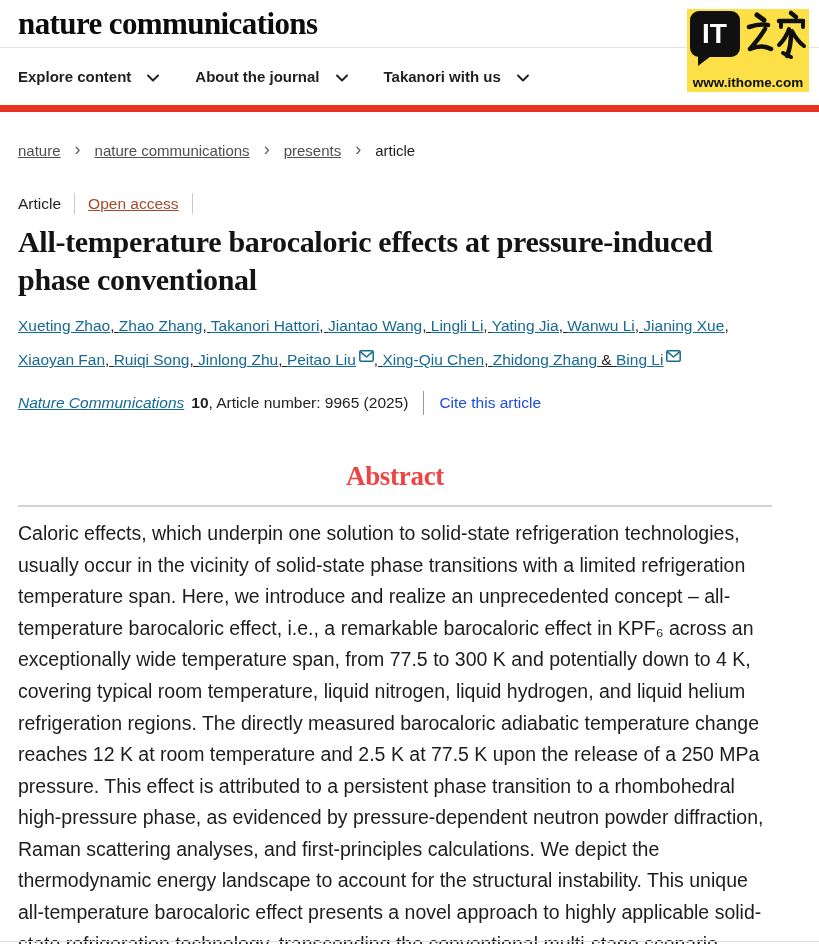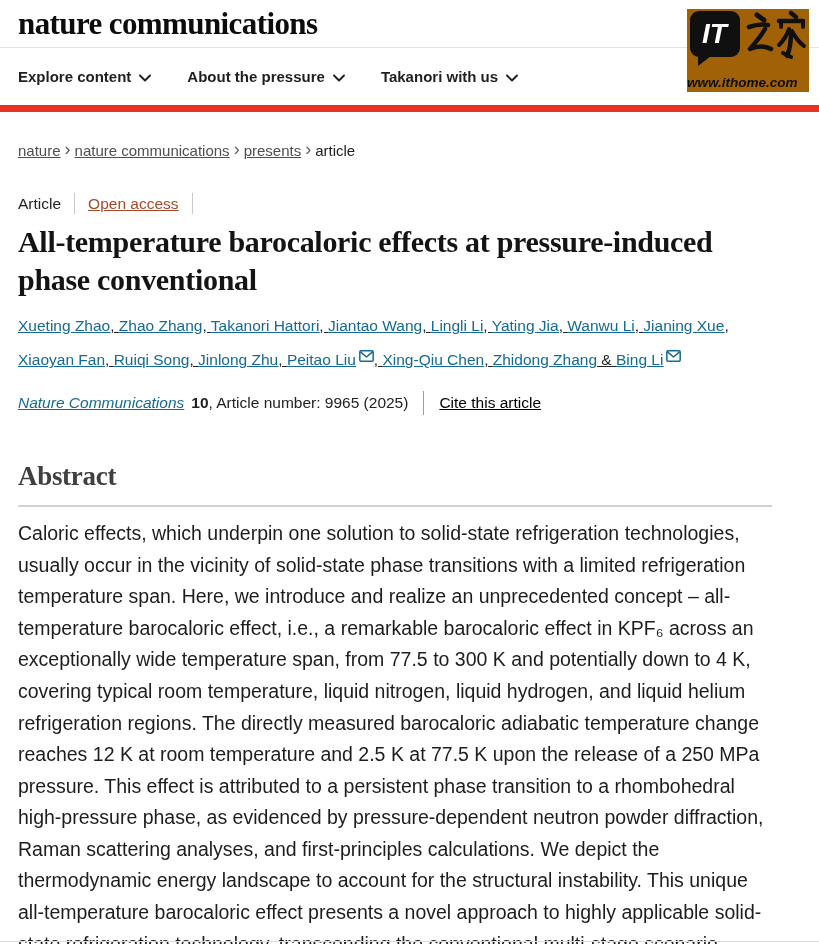--- a/index.html
+++ b/index.html
@@ -36,35 +36,35 @@
     align-items: center;
     gap: 36px;
     padding-left: 18px;
   }
   .nav-item {
     font-weight: bold;
     font-size: 15px;
     color: #1f1f1f;
     display: flex;
     align-items: center;
-    gap: 8px;
+    gap: 16px;
     cursor: pointer;
   }
   .red-bar { height: 7px; background: #e63323; }
 
   
   .watermark {
     position: absolute;
     top: 9px;
     right: 10px;
     width: 122px;
     z-index: 5;
-    background: #a16207;
+    text-align: center;
+    background: #fde047;
     padding-bottom: 2px;
-    font-style: italic;
   }
   .wm-row { display: flex; align-items: flex-start; justify-content: center; gap: 5px; height: 58px; }
   .it-box {
     width: 50px; height: 46px;
     background: #101010;
     border-radius: 9px;
     color: #fff;
     font-weight: bold;
     font-size: 28px;
     display: flex; align-items: center; justify-content: center;
@@ -82,21 +82,21 @@
   .wm-url { font-weight: bold; font-size: 13.5px; color: #0d0d0d; margin-top: 8px; }
 
   
   main { padding: 0 47px 0 18px; }
 
   .breadcrumb {
     margin-top: 28px;
     font-size: 15px;
     display: flex;
     align-items: center;
-    gap: 4px;
+    gap: 14px;
   }
   .crumb { color: #4f4f4f; text-decoration: underline; cursor: pointer; }
   .crumb-current { color: #222; }
   .crumb-sep { color: #5f5f5f; font-size: 18px; line-height: 1; padding-bottom: 2px; }
 
   .meta-row {
     margin-top: 33px;
     font-size: 15.5px;
     display: flex;
     align-items: center;
@@ -130,29 +130,30 @@
   .citation {
     margin-top: 15px;
     font-size: 15.5px;
     display: flex;
     align-items: center;
     color: #222;
   }
   .journal-link { font-style: italic; color: #156a93; text-decoration: underline; cursor: pointer; }
   .vol { font-weight: bold; margin-left: 7px; }
   .cite-sep { width: 1px; height: 24px; background: #9a9a9a; margin: 0 15px; }
-  .cite-link { color: #000000; text-decoration: underline; cursor: pointer; }
+  .cite-link { color: #1d4ed8; cursor: pointer; }
 
   .abstract-heading {
     font-family: "Liberation Serif", serif;
     font-weight: bold;
     font-size: 27px;
-    color: #404040;
+    color: #ef4444;
     margin-top: 46px;
     letter-spacing: -0.3px;
+    text-align: center;
   }
   .abstract-rule { border: none; border-top: 2px solid #d2d2d2; margin-top: 13px; }
   .abstract-text {
     font-family: Liberation Sans, sans-serif;
     font-size: 19.5px;
     line-height: 1.62;
     color: #1d1d1d;
     margin-top: 11px;
     max-width: 758px;
   }
@@ -174,21 +175,21 @@
 <nav class="nav-row">
   <div class="nav-item">
     <span>Explore content</span>
     <span>
       <svg width="12" height="8" viewBox="0 0 12 8">
           <polyline points="1,1.5 6,6.5 11,1.5" fill="none" stroke="#1f1f1f" stroke-width="1.9" stroke-linecap="round" stroke-linejoin="round"></polyline>
         </svg>
     </span>
   </div>
   <div class="nav-item">
-    <span>About the pressure</span>
+    <span>About the journal</span>
     <span>
       <svg width="12" height="8" viewBox="0 0 12 8">
           <polyline points="1,1.5 6,6.5 11,1.5" fill="none" stroke="#1f1f1f" stroke-width="1.9" stroke-linecap="round" stroke-linejoin="round"></polyline>
         </svg>
     </span>
   </div>
   <div class="nav-item">
     <span>Takanori with us</span>
     <span>
       <svg width="12" height="8" viewBox="0 0 12 8">

